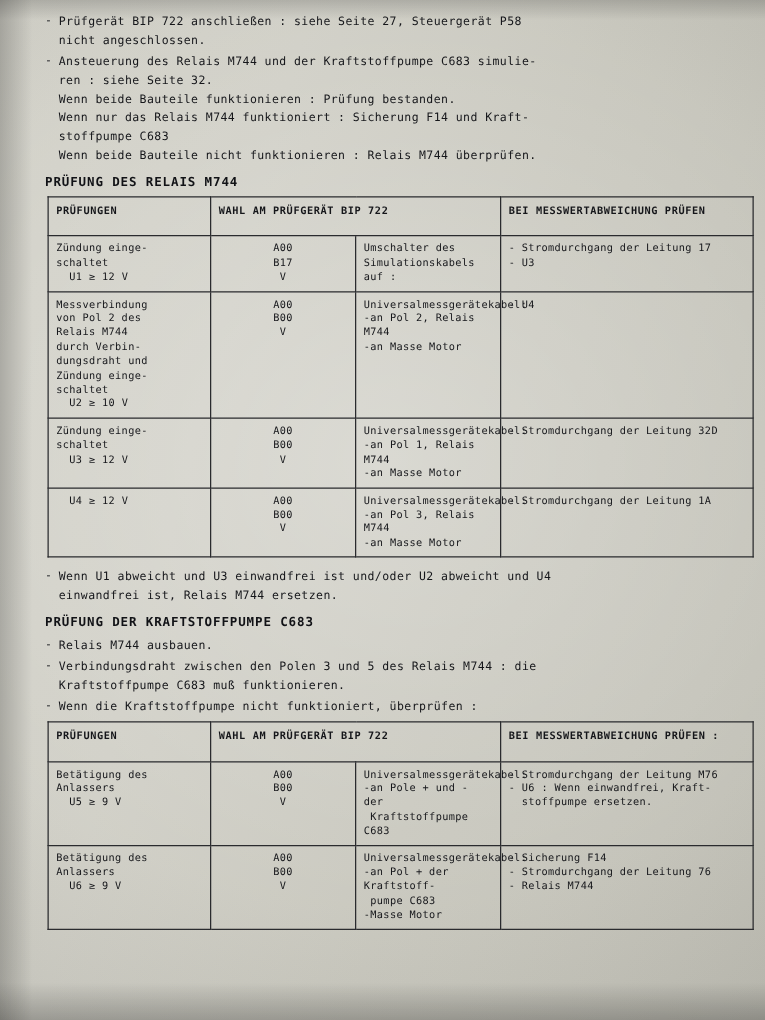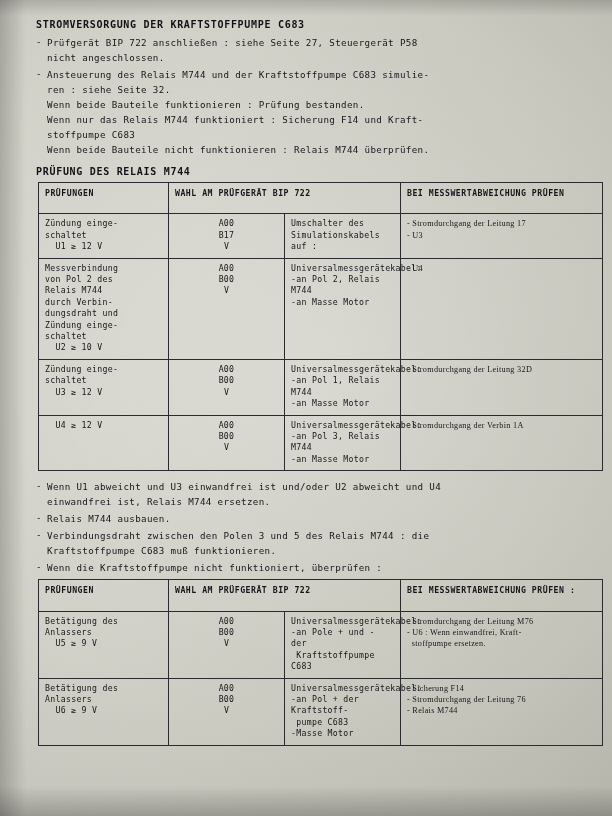--- a/index.html
+++ b/index.html
@@ -101,21 +101,21 @@
     font-weight: bold;
     text-align: left;
     letter-spacing: 0.5px;
     font-size: 8.2px;
     padding-top: 5px;
     padding-bottom: 14px;
   }
   .c1 { width: 118px; }
   .c2 { width: 42px; text-align: center !important; padding-left: 2px !important; padding-right: 2px !important; margin-left: 16px;}
   .c3 { width: 178px; }
-  .c4 { width: 190px; font-family: Liberation Serif, serif; }
+  .c4 { width: 190px; }
   .th1 { width: 118px; }
   .th2 { width: 220px; }
   .th3 { width: 190px; }
   .pagenum {
     position: absolute;
     bottom: 22px;
     left: 0;
     width: 556px;
     text-align: center;
     font-size: 9px;
@@ -127,21 +127,20 @@
 <body>
 
 <div class="page"></div>
 <div class="shadow-left"></div>
 <div class="shadow-top"></div>
 <div class="shadow-bottom"></div>
 
 <div class="content">
 
 
-  <div class="h2">STROMVERSORGUNG DER KRAFTSTOFFPUMPE C683</div>
 
   <div class="bullet-block">
     <span class="dash">-</span>
     <span class="btext">Prüfgerät BIP 722 anschließen : siehe Seite 27, Steuergerät P58
 nicht angeschlossen.</span>
   </div>
   <div class="bullet-block">
     <span class="dash">-</span>
     <span class="btext">Ansteuerung des Relais M744 und der Kraftstoffpumpe C683 simulie-
 ren : siehe Seite 32.
@@ -202,33 +201,34 @@
       <td class="c4">- Stromdurchgang der Leitung 32D</td>
     </tr>
     <tr>
       <td class="c1">  U4 ≥ 12 V</td>
       <td class="c2">A00
 B00
 V</td>
       <td class="c3">Universalmessgerätekabel:
 -an Pol 3, Relais M744
 -an Masse Motor</td>
-      <td class="c4">- Stromdurchgang der Verbin 1A</td>
+      <td class="c4">- Stromdurchgang der Leitung 1A</td>
     </tr>
   </tbody>
     </table>
 
   <div class="spacer-sm"></div>
 
   <div class="bullet-block">
     <span class="dash">-</span>
     <span class="btext">Wenn U1 abweicht und U3 einwandfrei ist und/oder U2 abweicht und U4
 einwandfrei ist, Relais M744 ersetzen.</span>
   </div>
 
+  <div class="h2">PRÜFUNG DER KRAFTSTOFFPUMPE C683</div>
 
   <div class="bullet-block">
     <span class="dash">-</span>
     <span class="btext">Relais M744 ausbauen.</span>
   </div>
   <div class="bullet-block">
     <span class="dash">-</span>
     <span class="btext">Verbindungsdraht zwischen den Polen 3 und 5 des Relais M744 : die
 Kraftstoffpumpe C683 muß funktionieren.</span>
   </div>

